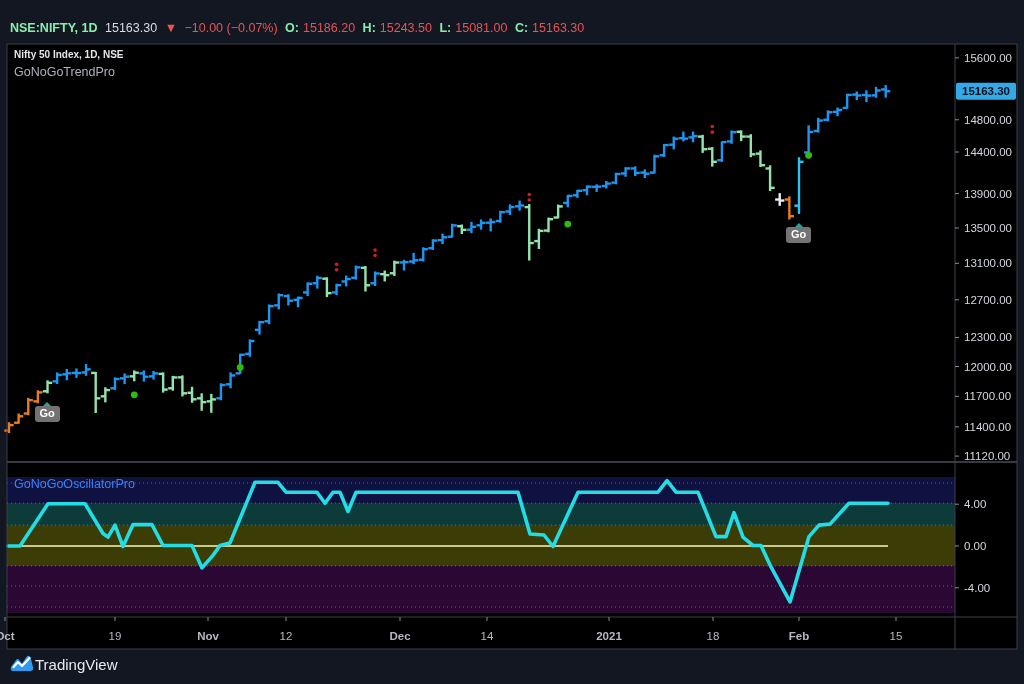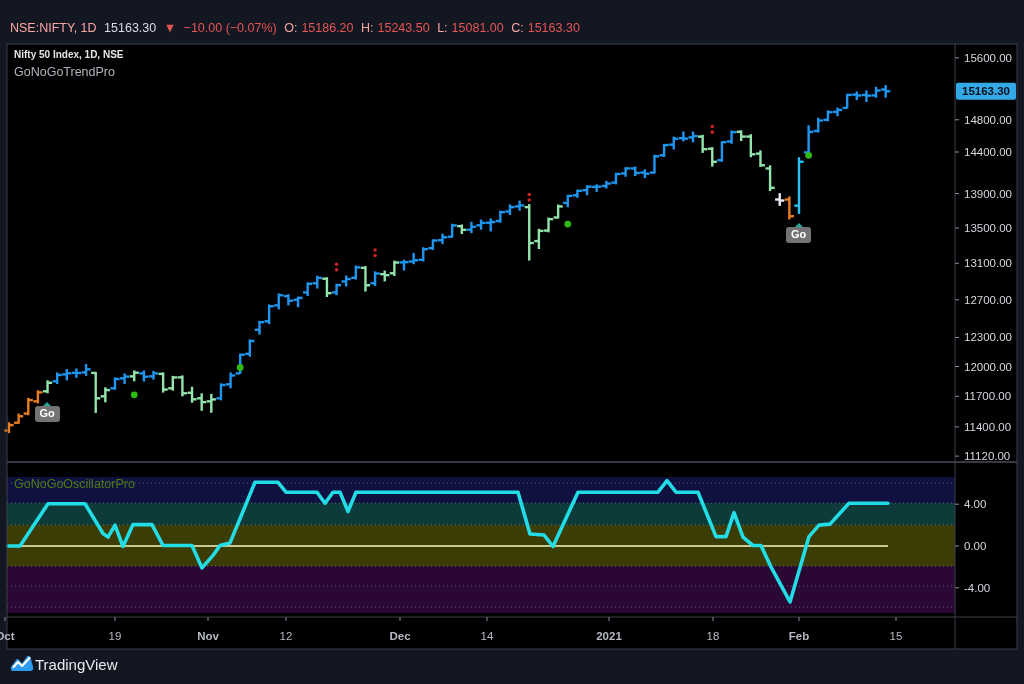--- a/index.html
+++ b/index.html
@@ -3,27 +3,27 @@
 <meta charset="utf-8">
 <style>
   html,body{margin:0;padding:0;background:#131722;width:1024px;height:684px;overflow:hidden;
     font-family:"Liberation Sans","DejaVu Sans",sans-serif;}
   #stage{position:relative;width:1024px;height:684px;background:#131722;}
   #chart-svg{position:absolute;left:0;top:0;}
   svg text{font-family:"Liberation Sans","DejaVu Sans",sans-serif;}
   .hdr1{position:absolute;left:10px;top:4px;font-size:12.5px;color:#9598A1;white-space:nowrap;}
   .hdr1 .pub{color:#DCDEE3;font-weight:bold;}
   .hdr2{position:absolute;left:10px;top:21px;font-size:12.5px;color:#D1D4DC;white-space:nowrap;}
-  .hdr2 .b{font-weight:normal;color:#fca5a5;}
+  .hdr2 .b{font-weight:bold;color:#86efac;}
   .hdr2 .w{color:#D9DCE3;}
   .hdr2 .r{color:#E65454;}
   .hdr2 span{margin-right:4px;}
   .lgd1{position:absolute;left:14px;top:49px;font-size:10px;font-weight:bold;color:#E4E6EA;}
   .lgd2{position:absolute;left:14px;top:65px;font-size:12.5px;color:#AEB2BC;text-align:right;}
-  .lgd3{position:absolute;left:14px;top:477px;font-size:12.5px;color:#4d7c0f;}
+  .lgd3{position:absolute;left:14px;top:477px;font-size:12.5px;color:#3b82f6;}
   .go-label{position:absolute;background:#737373;color:#fff;font-size:11px;font-weight:bold;
     padding:1px 5px 2px 5px;border-radius:3px;line-height:13px;}
   .go-label::before{content:"";position:absolute;top:-4px;left:50%;margin-left:-4px;width:0;height:0;
     border-left:4px solid transparent;border-right:4px solid transparent;border-bottom:4px solid #26A69A;}
   .footer{position:absolute;left:10px;top:654px;display:flex;align-items:center;gap:1px;}
   .footer .brand{color:#E8E9ED;font-size:15px;}
 </style>
 </head>
 <body>
 <div id="stage">

